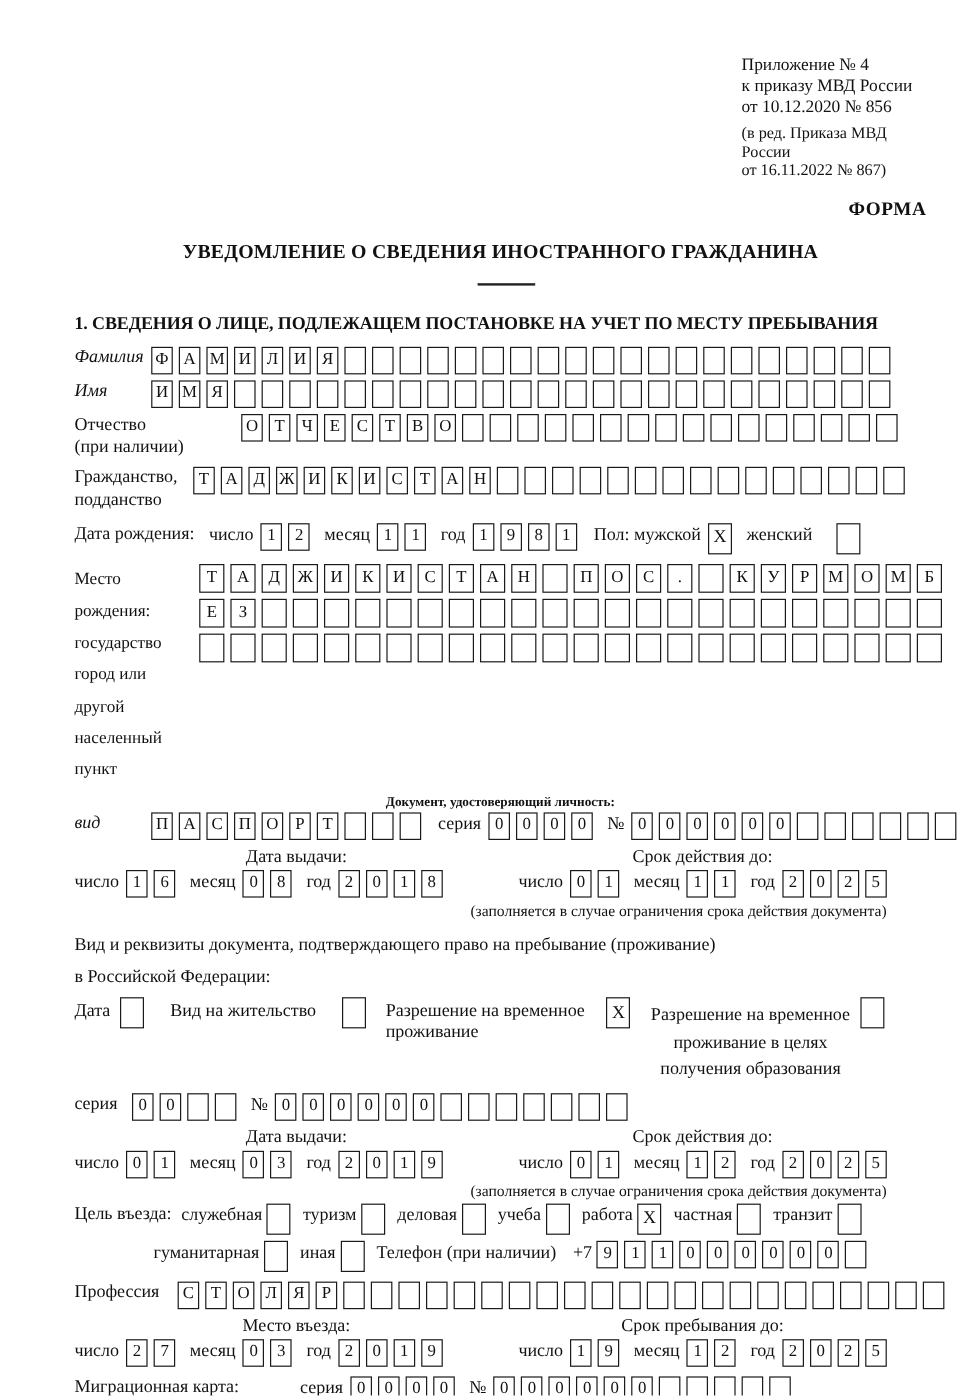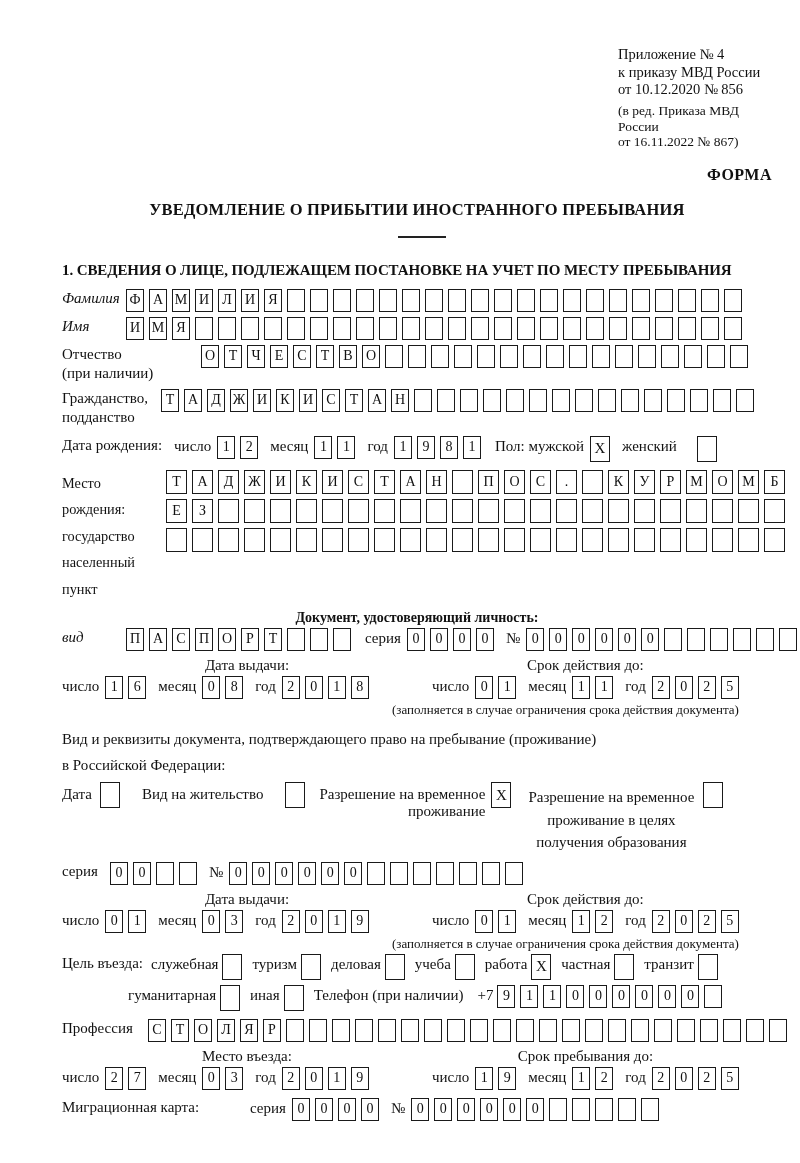--- a/index.html
+++ b/index.html
@@ -22,35 +22,35 @@
   .cells{display:flex;gap:5px;flex:none;}
   .cell{flex:none;width:18px;height:23px;border:1.6px solid #1a1a1a;box-sizing:border-box;
         display:flex;align-items:center;justify-content:center;font-size:14px;background:#fff;}
   .cells.wide .cell{width:21px;height:24px;}
   .cells.cb .cell{width:20px;height:26px;font-size:15px;}
   .mt2{margin-top:2px;} .mt8{margin-top:8px;} .mt10{margin-top:10px;}
 
   .w64{width:64px;font-style:italic;} .w99{width:99px;} .w139{width:139px;} .w92{width:92px;} .w86{width:86px;}
   .dlab{margin:2px 6px 0 12px;} .dlab:first-child{margin-left:0;}
 
-  .doc-header{text-align:center;font-weight:bold;font-size:14px;margin-top:8px;}
+  .doc-header{text-align:center;font-weight:bold;font-size:11px;margin-top:8px;}
 
   
   .dateblock{display:flex;margin-top:6px;}
   .dgroup{flex:none;}
   .dgroup.left{width:370px;}
   .dg-head{text-align:center;font-size:15px;margin-bottom:2px;}
   .dg-row{display:flex;align-items:flex-start;}
   .dg-note{font-size:13px;margin-top:3px;margin-left:-40px;white-space:nowrap;}
 
   .intro{margin-top:8px;line-height:1.75;}
 
   .optrow{display:flex;align-items:flex-start;margin-top:4px;}
   .optname{margin-right:8px;margin-top:4px;}
-  .optname.c2{width:178px;text-align:right;margin-left:2px;margin-right:6px;}
+  .optname.c2{width:178px;text-align:left;margin-left:16px;margin-right:6px;}
   .optname.c3{width:172px;text-align:center;margin-left:14px;margin-right:6px;line-height:1.5;}
   .gap14{margin-left:14px;} .gap22{margin-left:22px;}
 
   .purpose .optname{margin:2px 4px 0 10px;}
   .purpose .optname.first{margin-left:8px;}
   .repr-rows > .cells{margin-bottom:5px;}
 </style>
 </head>
 <body>
 
@@ -62,21 +62,21 @@
     <div>от 10.12.2020 № 856</div>
   </div>
   <div class="annex-note">
     <div>(в ред. Приказа МВД России</div>
     <div>от 16.11.2022 № 867)</div>
   </div>
 
   <div class="form-label">ФОРМА</div>
 
   <div class="title">
-    <div>УВЕДОМЛЕНИЕ О ПРИБЫТИИ ИНОСТРАННОГО ПРЕБЫВАНИЯ</div>
+    <div>УВЕДОМЛЕНИЕ О СВЕДЕНИЯ ИНОСТРАННОГО ГРАЖДАНИНА</div>
     <div><span class="blank-line"></span></div>
   </div>
 
   <div class="section1">1. СВЕДЕНИЯ О ЛИЦЕ, ПОДЛЕЖАЩЕМ ПОСТАНОВКЕ НА УЧЕТ ПО МЕСТУ ПРЕБЫВАНИЯ</div>
 
   <div class="frow mt10">
     <div class="flabel w64">Фамилия</div>
     <div class="cells">
         <span class="cell">Ф</span>
         <span class="cell">А</span>
@@ -235,20 +235,21 @@
     <span class="dlab">женский</span>
     <div class="cells cb gap14">
         <span class="cell"></span>
       </div>
   </div>
 
   <div class="frow mt8">
     <div class="flabel w92" style="width:104px;font-size:14.3px;line-height:1.85;">
       <div>Место рождения:</div>
       <div>государство</div>
+      <div>город или другой</div>
       <div>населенный пункт</div>
     </div>
     <div class="repr-rows">
       <div class="cells wide">
           <span class="cell">Т</span>
           <span class="cell">А</span>
           <span class="cell">Д</span>
           <span class="cell">Ж</span>
           <span class="cell">И</span>
           <span class="cell">К</span>

